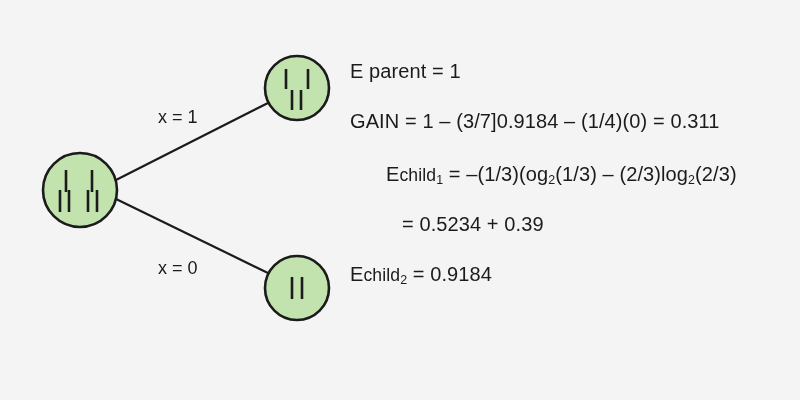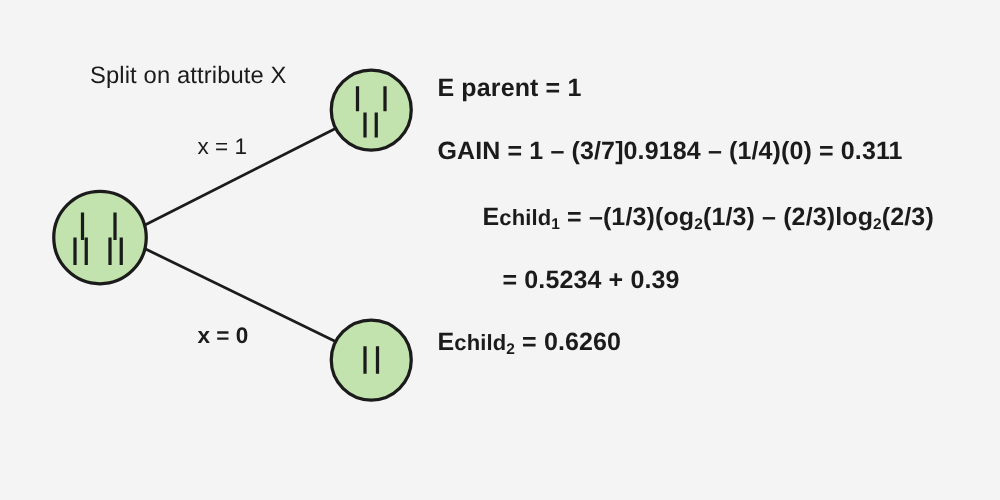--- a/index.html
+++ b/index.html
@@ -38,35 +38,34 @@
     white-space: nowrap;
   }
   .edge-label {
     position: absolute;
     font-size: 18px;
     color: #1b1b1b;
     white-space: nowrap;
     text-align: right;
   }
   .edge-label.upper { left: 158px; top: 107px; }
-  .edge-label.lower { left: 158px; top: 258px; font-weight: bold; }
+  .edge-label.lower { left: 158px; top: 258px; }
 
   .formulas {
     position: absolute;
     left: 350px;
     top: 52px;
     width: 440px;
   }
   .formula {
     font-size: 20px;
     color: #1b1b1b;
     white-space: nowrap;
     letter-spacing: 0.1px;
     line-height: 1.1;
-    font-weight: bold;
   }
   .formula.l1 { position: absolute; left: 0px;  top: 8px; }
   .formula.l2 { position: absolute; left: 0px;  top: 58px; }
   .formula.l3 { position: absolute; left: 0px;  top: 111px; margin-left: 36px; }
   .formula.l4 { position: absolute; left: 52px; top: 161px; text-align: center; }
   .formula.l5 { position: absolute; left: 0px;  top: 211px; }
 
   .sc {
     font-size: 0.88em;
   }
@@ -109,31 +108,30 @@
 
     <g>
       <circle cx="297" cy="288" r="32" fill="#c3e3ae" stroke="#1b1b1b" stroke-width="2.6"></circle>
       <g stroke="#1b1b1b" stroke-width="2.6" stroke-linecap="butt">
         <line x1="292" y1="277" x2="292" y2="299"></line>
         <line x1="302" y1="277" x2="302" y2="299"></line>
       </g>
     </g>
   </svg>
 
-  <div class="title-label">Split on attribute X</div>
 
   <div class="edge-label upper">x = 1</div>
   <div class="edge-label lower">x = 0</div>
 
   <div class="formulas">
 
     <div class="formula l1">E parent = 1</div>
 
     <div class="formula l2">GAIN = 1 – (3/7]0.9184 – (1/4)(0) = 0.311</div>
 
     <div class="formula l3"><span>E</span><span class="sc">child</span><sub>1</sub><span> = –(1/3)(og</span><sub>2</sub><span>(1/3) – (2/3)log</span><sub>2</sub><span>(2/3)</span></div>
 
     <div class="formula l4">= 0.5234 + 0.39</div>
 
-    <div class="formula l5"><span>E</span><span class="sc">child</span><sub>2</sub><span> = 0.6260</span></div>
+    <div class="formula l5"><span>E</span><span class="sc">child</span><sub>2</sub><span> = 0.9184</span></div>
 
   </div>
 </div>
 
 </body></html>

